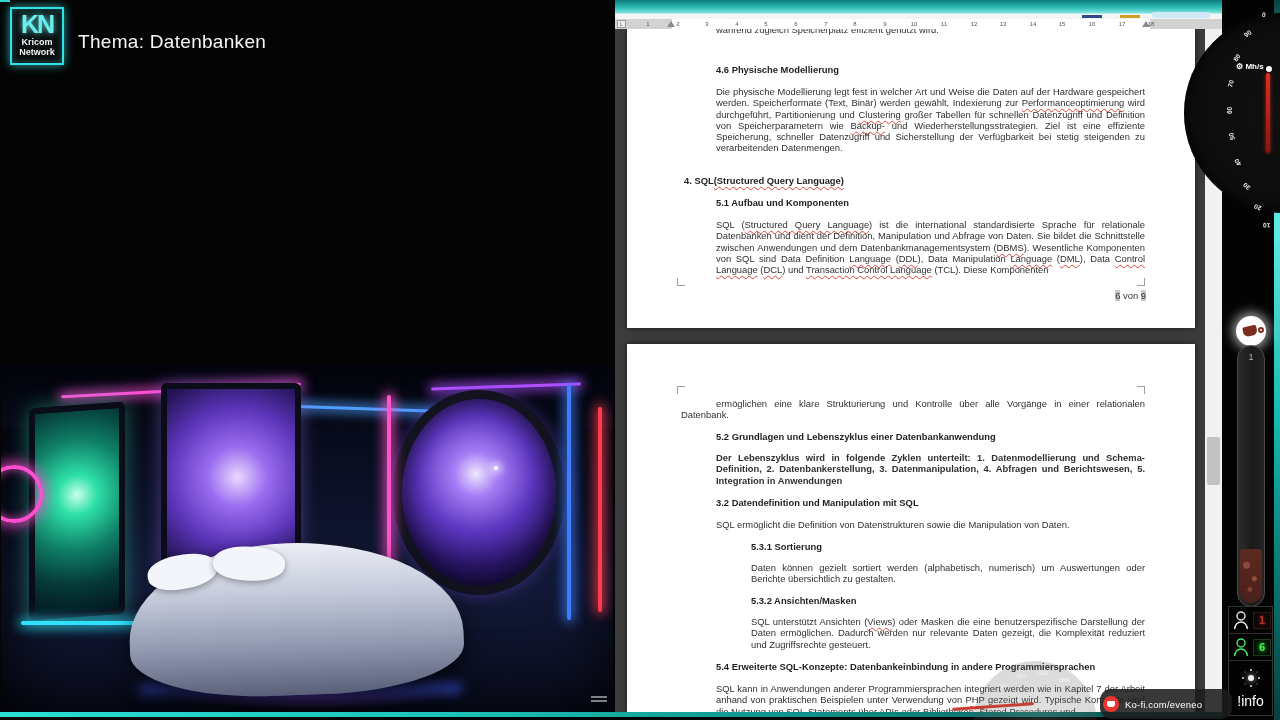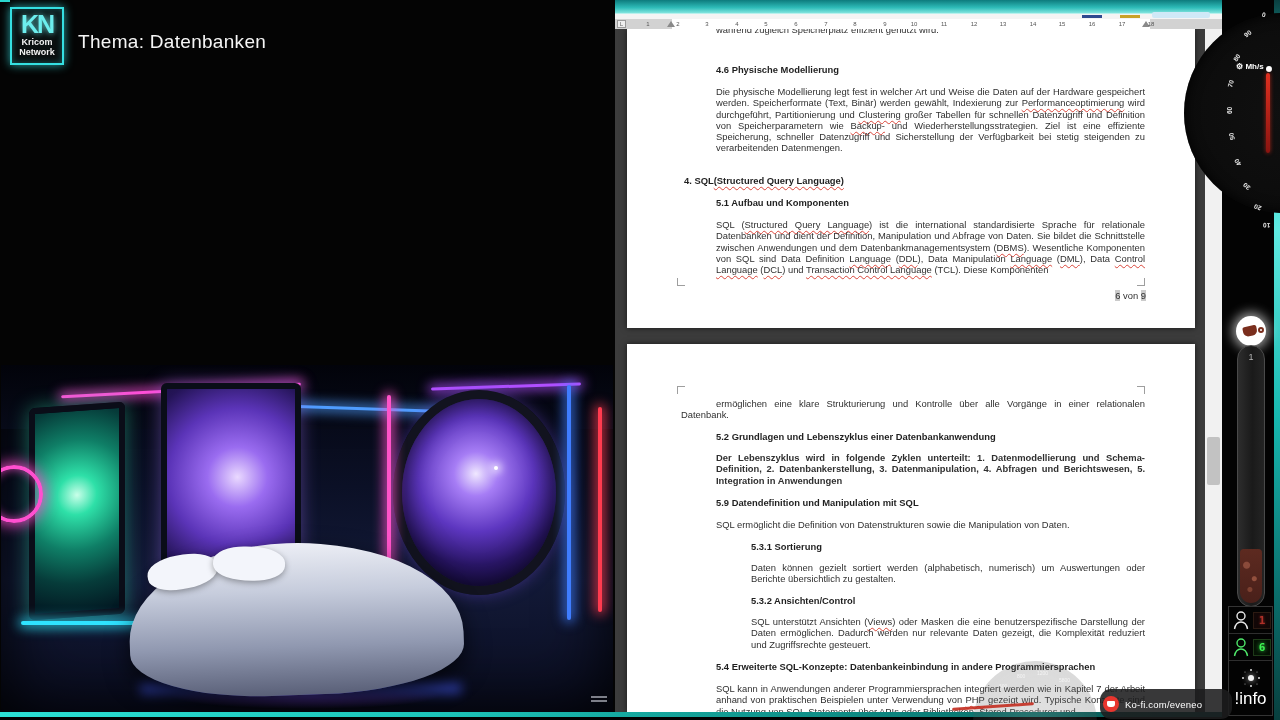--- a/index.html
+++ b/index.html
@@ -161,21 +161,21 @@
     font-weight:bold; line-height:16px; }
   .digit-red { color:#b03028; text-shadow:0 0 3px rgba(176,48,40,.8); }
   .digit-box.green-bg { background:#051104; border-color:#1d3a18; }
   .digit-green { color:#3df252; text-shadow:0 0 4px rgba(61,242,82,.9); }
   .info-cell { position:relative; height:54px; text-align:center; }
   .virus { position:absolute; left:11px; top:6px; width:22px; height:22px; }
   .virus-core { position:absolute; left:8px; top:8px; width:6px; height:6px; border-radius:50%; background:#f2f2f2;
     box-shadow:0 -8px 0 -2px #ddd, 0 8px 0 -2px #ddd, -8px 0 0 -2px #ddd, 8px 0 0 -2px #ddd,
                -6px -6px 0 -2.5px #ccc, 6px -6px 0 -2.5px #ccc, -6px 6px 0 -2.5px #ccc, 6px 6px 0 -2.5px #ccc,
                0 0 6px rgba(255,255,255,.8); }
-  .info-label { position:absolute; left:0; bottom:6px; width:100%; font-size:17px; color:#fff; }
+  .info-label { position:absolute; left:0; bottom:6px; width:100%; font-size:14px; color:#fff; }
 </style>
 </head>
 <body>
 
 <div id="stage">
 
   <div class="left-panel">
     <div class="top-sliver"></div>
     <div class="logo-box">
       <div class="logo-initials">KN</div>
@@ -256,25 +256,25 @@
       <div class="corner br" style="left:510px; top:249px;"></div>
       <div class="page-num"><span class="shade">6</span><span> von </span><span class="shade">9</span></div>
     </div>
 
     <div class="page page2">
       <div class="corner tl" style="left:50px; top:42px;"></div>
       <div class="corner tr" style="left:510px; top:42px;"></div>
       <div class="doc-p" style="left:54px; top:54px; width:464px; text-indent:35px;">ermöglichen eine klare Strukturierung und Kontrolle über alle Vorgänge in einer relationalen Datenbank.</div>
       <div class="doc-h" style="left:89px; top:87px;">5.2 Grundlagen und Lebenszyklus einer Datenbankanwendung</div>
       <div class="doc-p" style="left:89px; top:108px; width:429px;font-weight:bold;">Der Lebenszyklus wird in folgende Zyklen unterteilt: 1. Datenmodellierung und Schema-Definition, 2. Datenbankerstellung, 3. Datenmanipulation, 4. Abfragen und Berichtswesen, 5. Integration in Anwendungen</div>
-      <div class="doc-h" style="left:89px; top:153px;">5.9 Datendefinition und Manipulation mit SQL</div>
+      <div class="doc-h" style="left:89px; top:153px;">3.2 Datendefinition und Manipulation mit SQL</div>
       <div class="doc-p" style="left:89px; top:175px; width:429px;">SQL ermöglicht die Definition von Datenstrukturen sowie die Manipulation von Daten.</div>
       <div class="doc-h" style="left:124px; top:197px;">5.3.1 Sortierung</div>
       <div class="doc-p" style="left:124px; top:218px; width:394px;">Daten können gezielt sortiert werden (alphabetisch, numerisch) um Auswertungen oder Berichte übersichtlich zu gestalten.</div>
-      <div class="doc-h" style="left:124px; top:251px;">5.3.2 Ansichten/Control</div>
+      <div class="doc-h" style="left:124px; top:251px;">5.3.2 Ansichten/Masken</div>
       <div class="doc-p" style="left:124px; top:272px; width:394px;"><span>SQL unterstützt Ansichten (</span><span class="sp">Views</span><span>) oder Masken die eine benutzerspezifische Darstellung der Daten ermöglichen. Dadurch werden nur relevante Daten gezeigt, die Komplexität reduziert und Zugriffsrechte gesteuert.</span></div>
       <div class="doc-h" style="left:89px; top:317px;">5.4 Erweiterte SQL-Konzepte: Datenbankeinbindung in andere Programmiersprachen</div>
       <div class="doc-p" style="left:89px; top:339px; width:429px;"><span>SQL kann in Anwendungen anderer Programmiersprachen integriert werden wie in Kapitel 7 der Arbeit anhand von praktischen Beispielen unter Verwendung von </span><span class="sp">PHP</span><span> gezeigt wird. Typische Konzepte sind die Nutzung von SQL-Statements über APIs oder </span><span class="sp">Bibliotheken</span><span>, Stored Procedures und</span></div>
     </div>
   </div>
 
   <div class="scrollbar">
     <div class="scroll-thumb"></div>
   </div>
 

